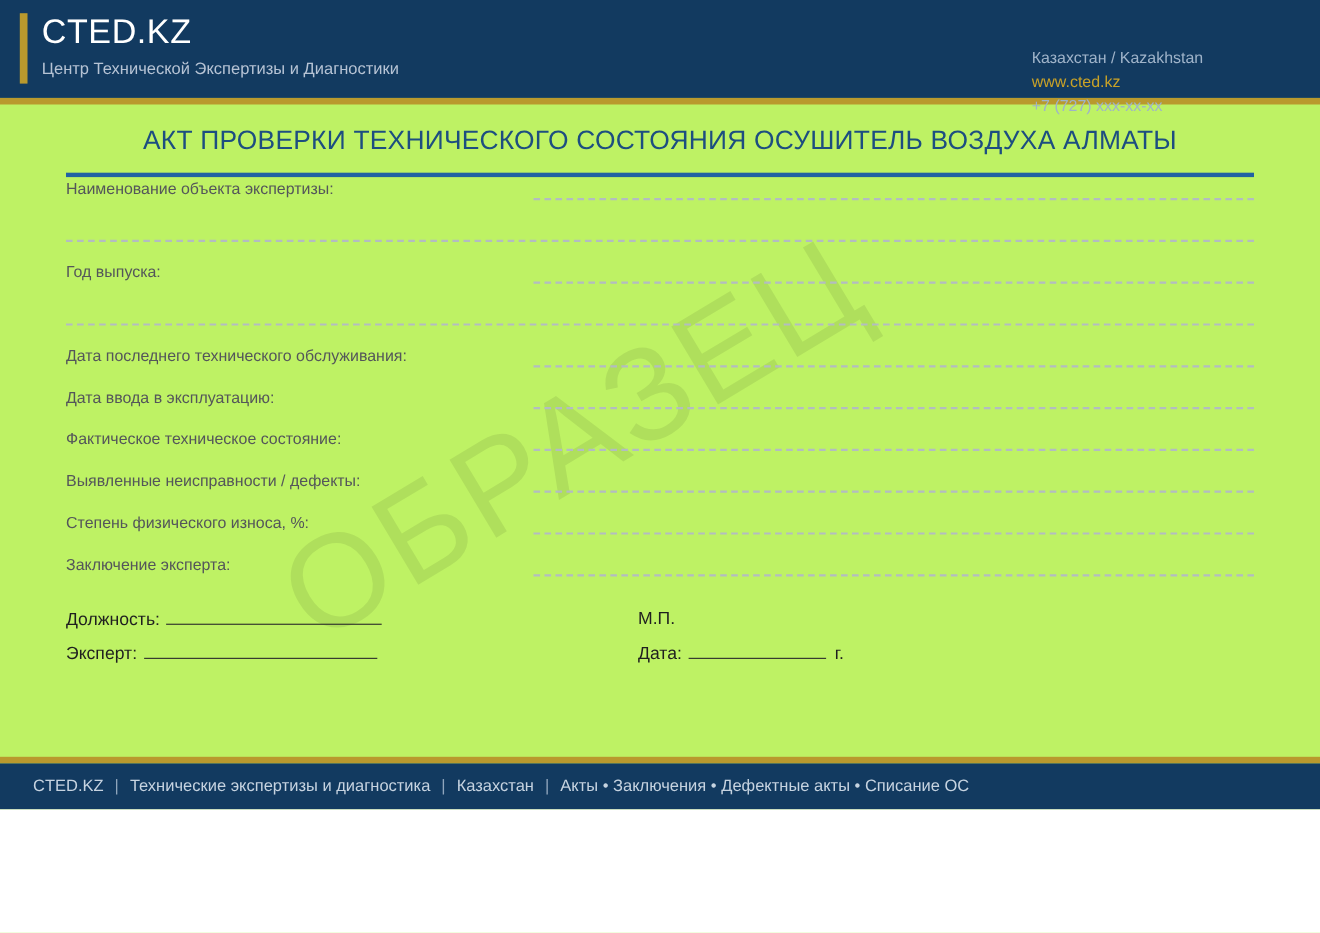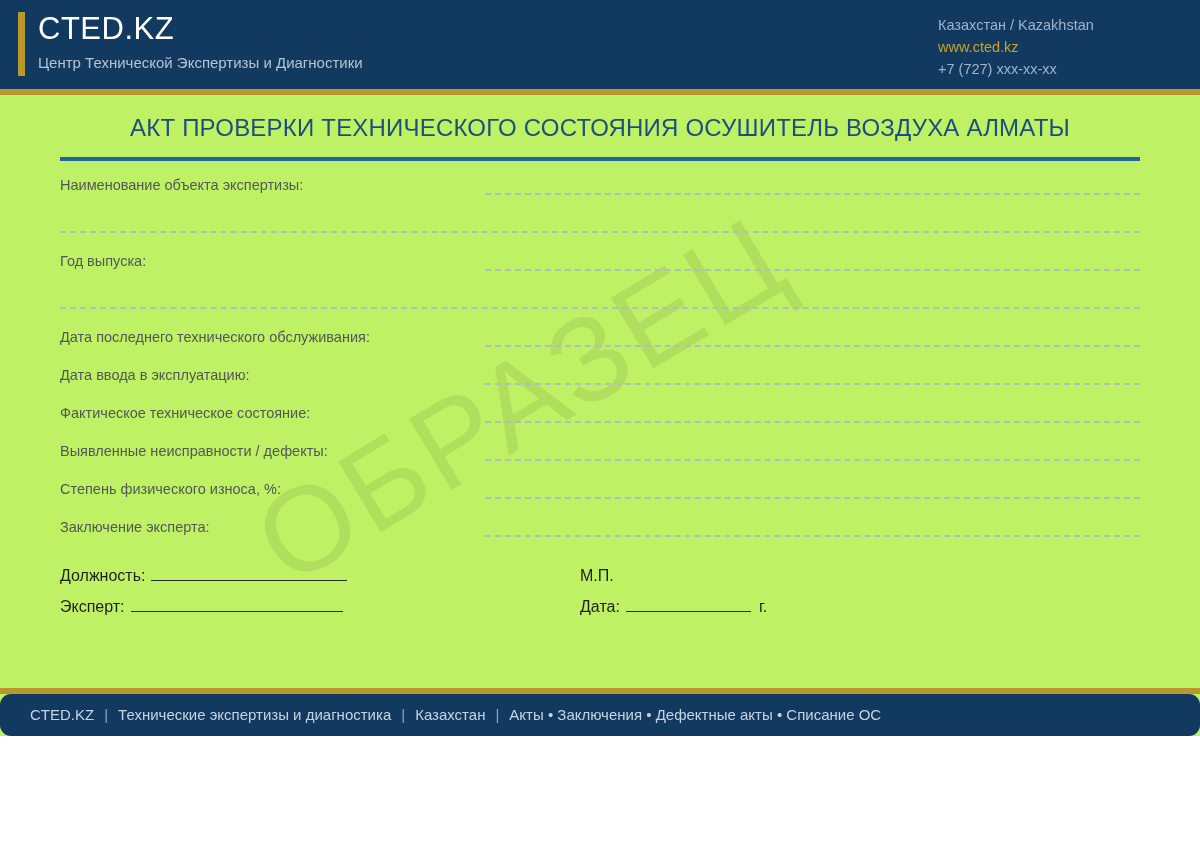--- a/index.html
+++ b/index.html
@@ -13,31 +13,31 @@
     background:var(--navy,#123A60);z-index:2;
   }
   .header-gold-strip{height:6px;background:var(--gold,#B9992D);}
   .logo-block{
     position:absolute;left:18px;top:12px;height:64px;
     border-left:7px solid var(--gold,#B9992D);padding-left:13px;
   }
   .logo-text{color:#fff;font-size:31px;letter-spacing:.5px;line-height:34px;font-weight:500;}
   .logo-tagline{color:#b6c3d4;font-size:15px;margin-top:8px;}
   .header-contacts{position:absolute;left:938px;top:14px;font-size:14.5px;line-height:22px;}
-  .hc-country{color:#9fb3c9;}
+  .hc-country{color:#9fb3c9;margin-top:28px;}
   .hc-site{color:var(--gold-link,#C9A227);}
   .hc-phone{color:#9fb3c9;}
   
   .content{position:relative;z-index:1;padding:0 60px;}
   .doc-title{
     padding-top:19px;text-align:center;
     font-size:24px;color:var(--title_blue,#1D4E80);letter-spacing:.2px;
   }
   .title-rule{margin-top:15px;height:4px;background:var(--rule_blue,#2162A3);}
-  .form{margin-top:13px;}
+  .form{}
   .form-row{display:flex;height:38px;}
   .form-label{width:425px;font-size:14.5px;color:#54565a;padding-top:3px;}
   .form-line{flex:1;height:19px;border-bottom:2px dashed #b3bcc1;}
   
   .sig{margin-top:13px;font-size:16px;color:#1f1f1f;}
   .sig-row{display:flex;height:31px;align-items:flex-start;}
   .sig-left{width:520px;}
   .sig-right{flex:1;}
   .uline{display:inline-block;border-bottom:1.5px solid #2a2a2a;height:13px;}
   .ul-expert{width:212px;margin-left:6px;}
@@ -47,21 +47,21 @@
   .watermark{
     position:absolute;left:225px;top:330px;z-index:0;
     font-size:120px;letter-spacing:4px;color:rgba(0,0,0,0.08);
     transform:rotate(-31deg);white-space:nowrap;pointer-events:none;user-select:none;
   }
   
   .site-footer{position:absolute;left:0;right:0;bottom:0;z-index:2;}
   .footer-gold-strip{height:6px;background:var(--gold,#B9992D);}
   .footer-bar{
     height:42px;background:var(--navy,#123A60);
-    line-height:42px;padding-left:30px;font-size:15px;color:#c6d3e0;white-space:nowrap;border-radius:11px;
+    line-height:42px;padding-left:30px;font-size:15px;color:#c6d3e0;white-space:nowrap;
   }
   .footer-sep{margin:0 10px;color:#8fa5bc;}
   .footer-seg{color:#c6d3e0;}
 </style>
 </head>
 <body>
 
 <div class="page">
 
   <div class="site-header">

